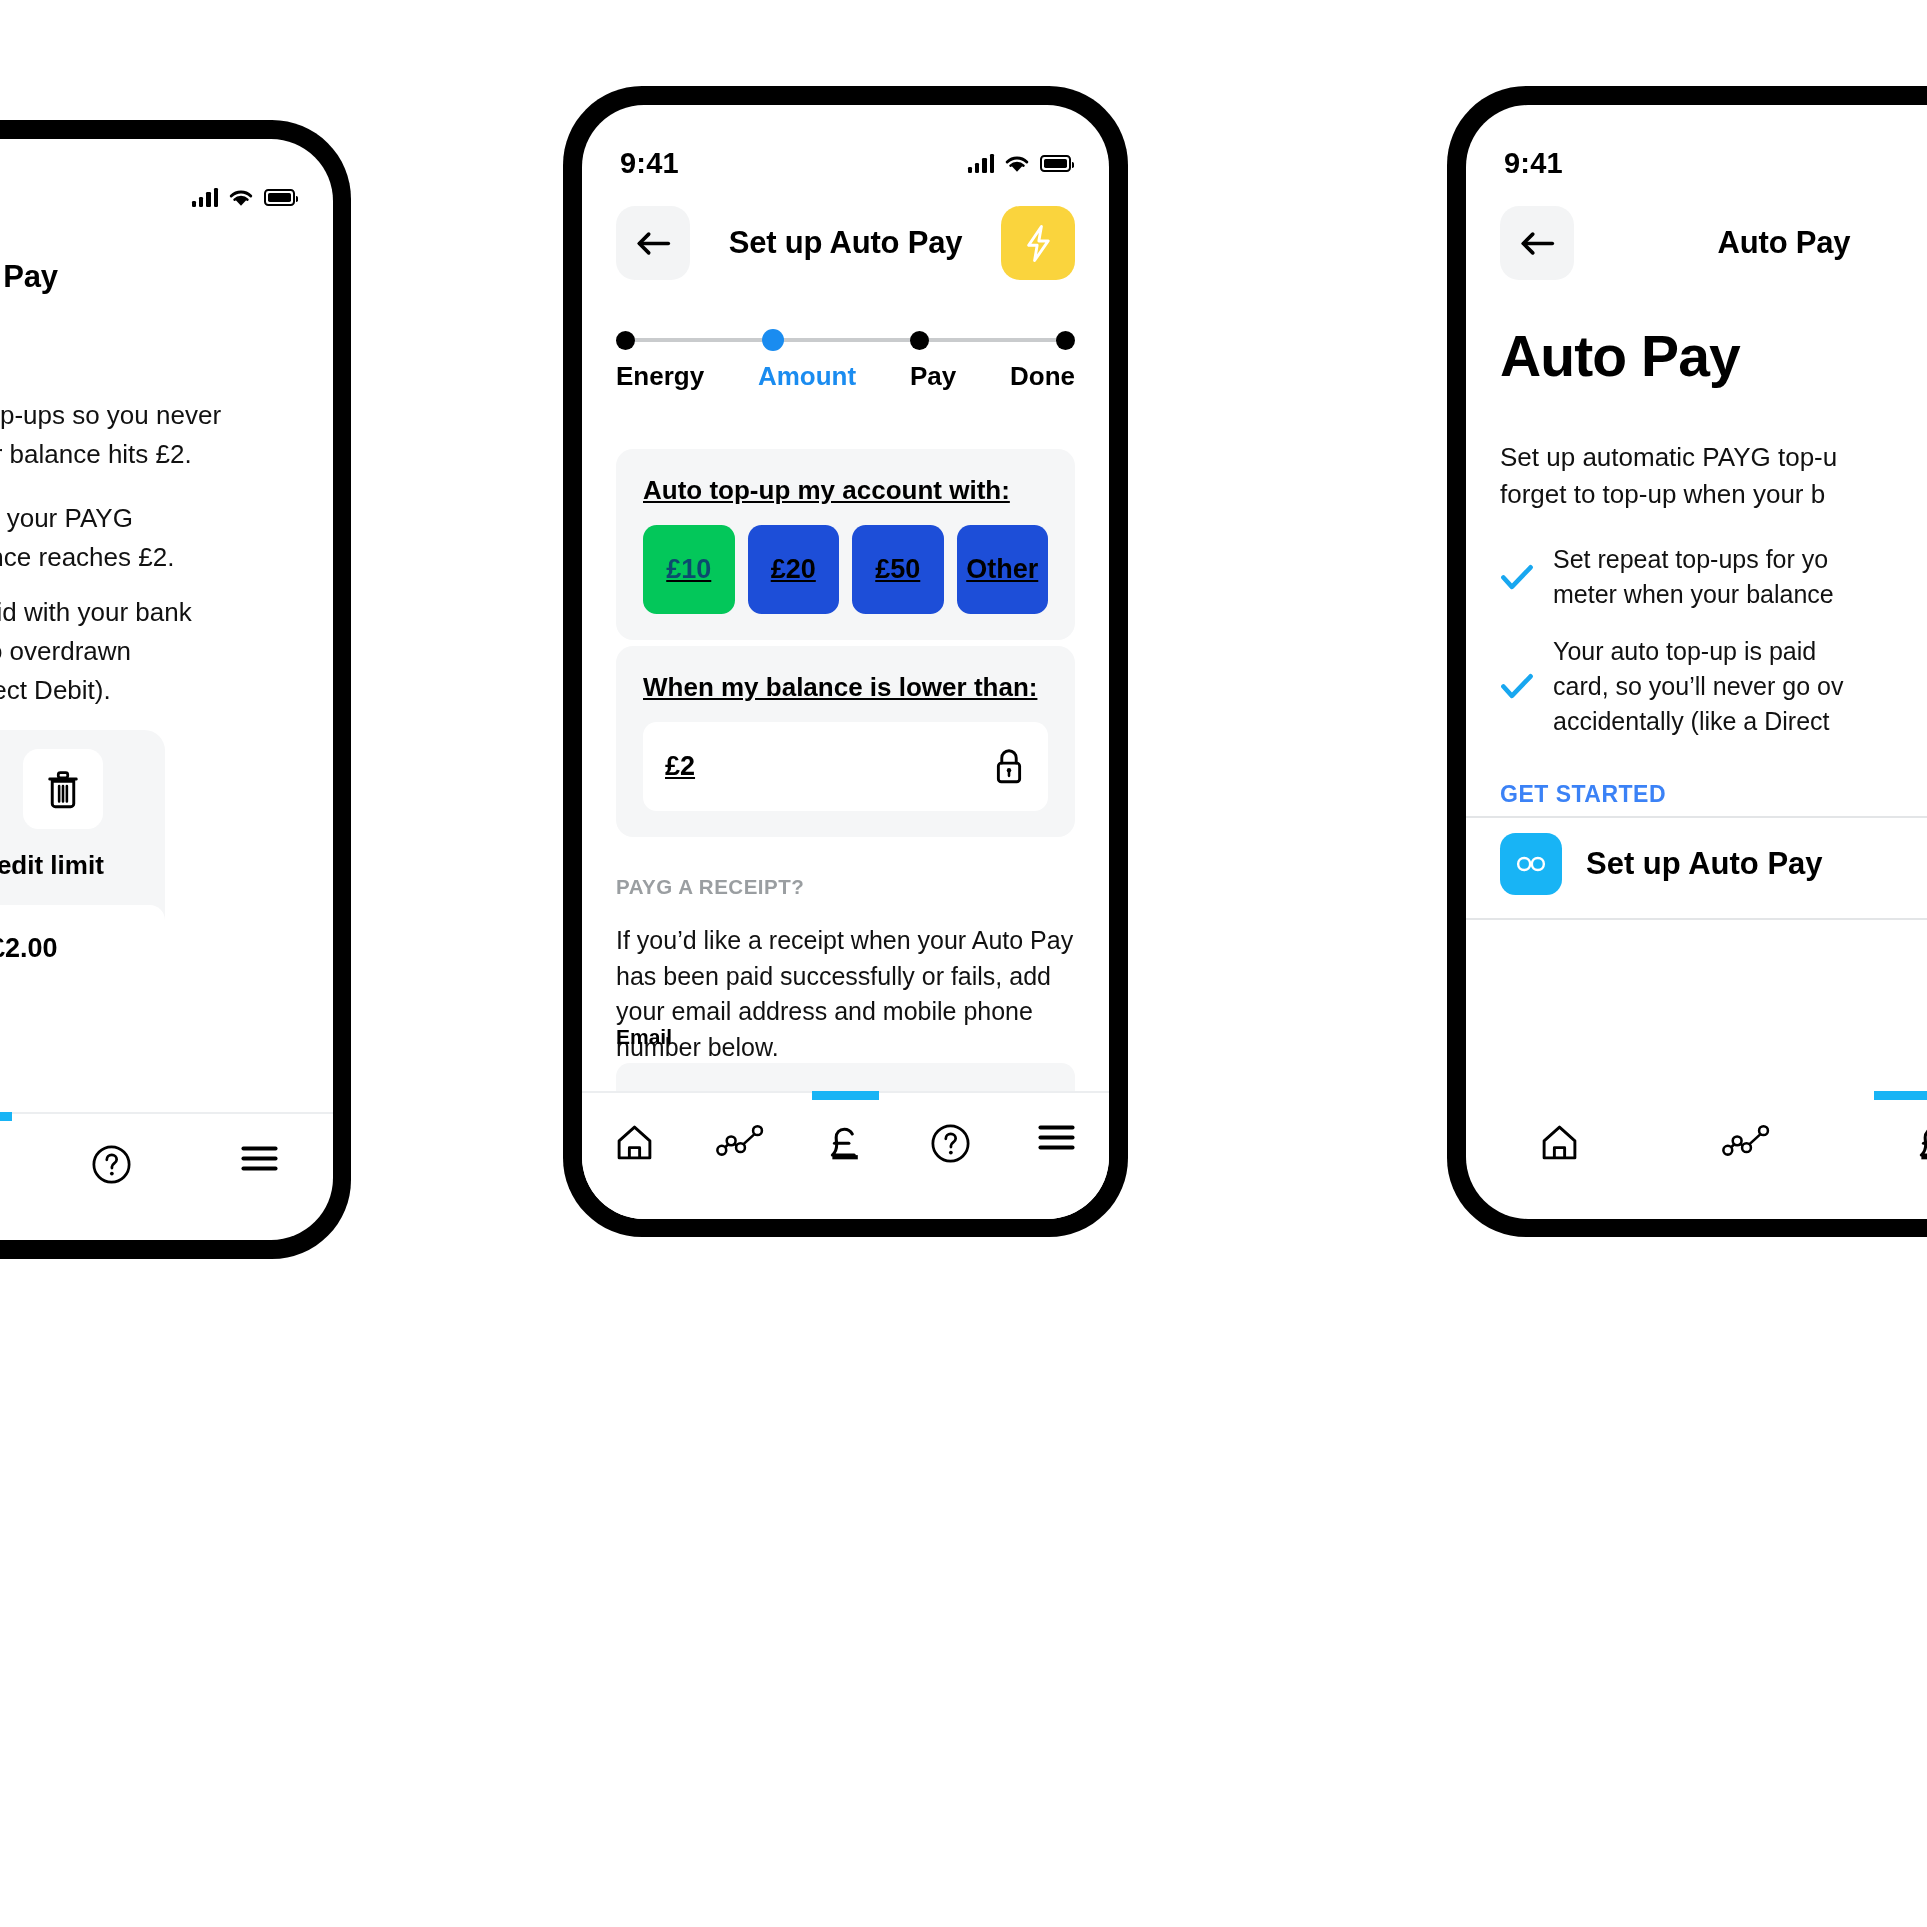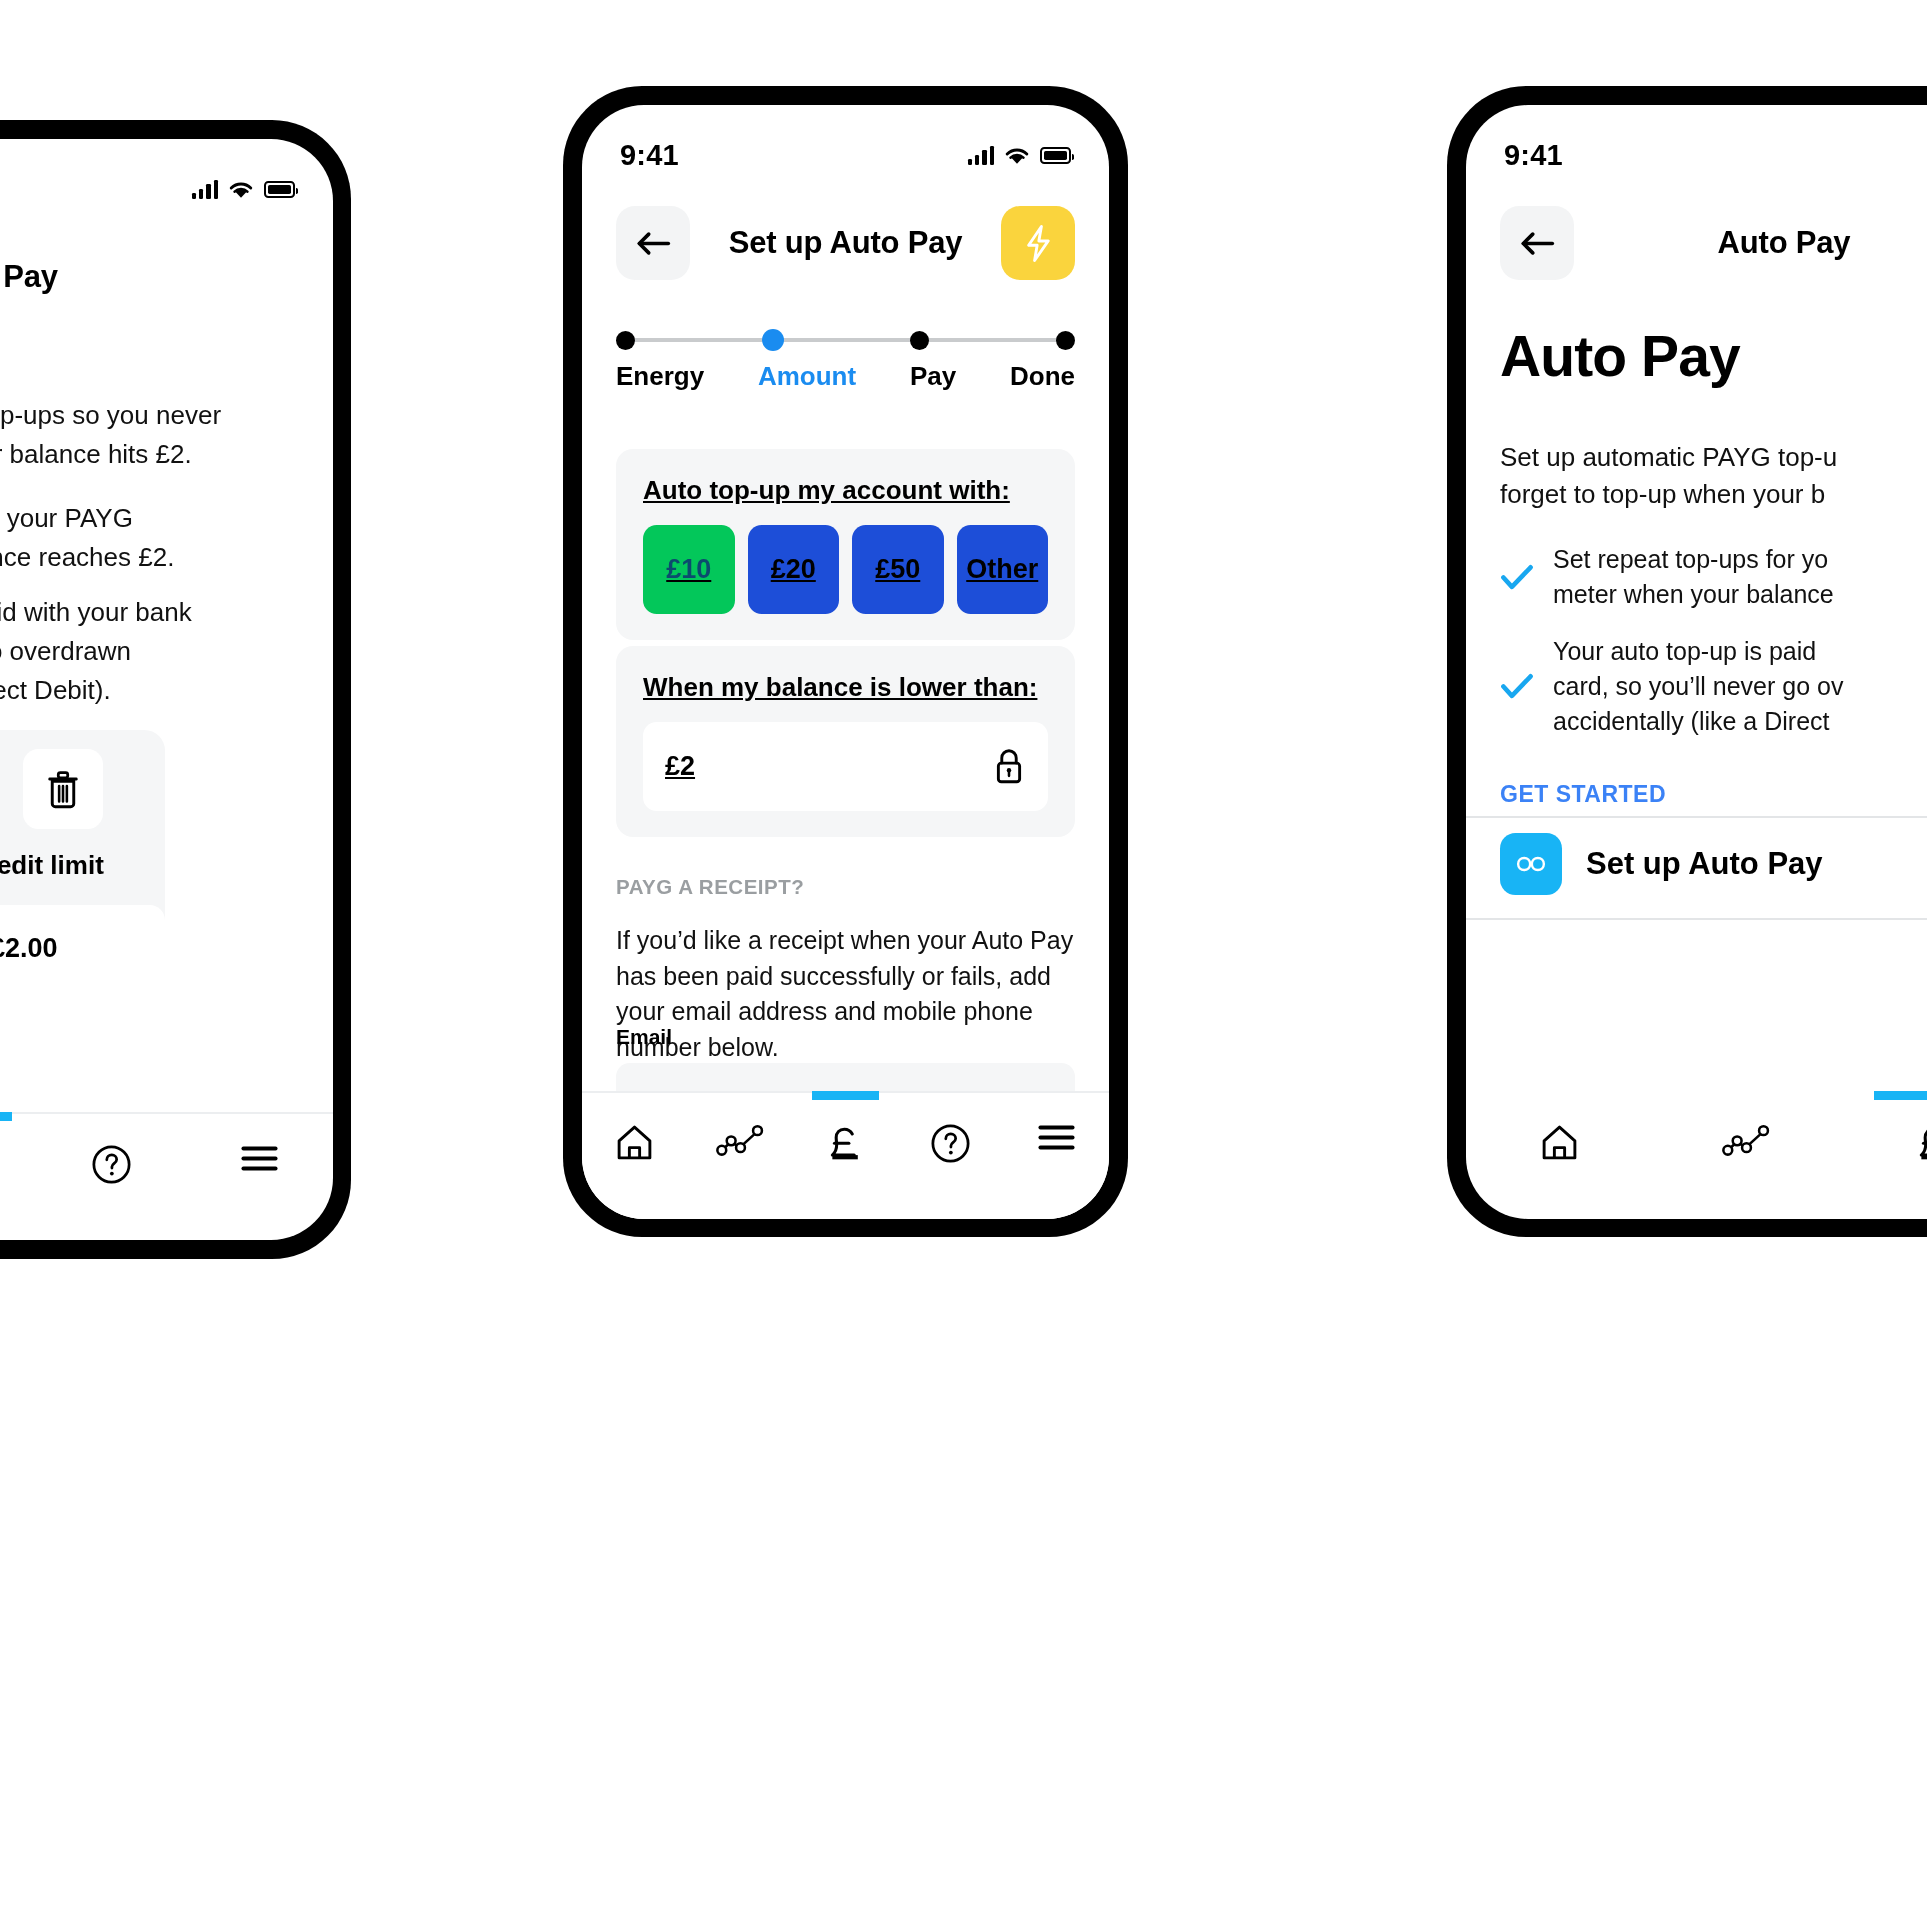--- a/index.html
+++ b/index.html
@@ -31,21 +31,21 @@
   
   #phone-center { left: 563px; top: 86px; width: 565px; height: 1151px; border-radius: 79px; }
   #phone-center .screen { left: 19px; top: 19px; width: 527px; height: 1114px; border-radius: 62px; }
 
   
   #phone-right { left: 1447px; top: 86px; width: 599px; height: 1151px; border-radius: 79px; }
   #phone-right .screen { left: 19px; top: 19px; width: 562px; height: 1114px; border-radius: 62px; }
 
   
   .statusbar {
-    position: absolute; top: 0; left: 0; right: 0; height: 79px;
+    position: absolute; top: 8px; left: 0; right: 0; height: 79px;
     display: flex; align-items: center; justify-content: space-between;
     padding: 22px 38px 0 38px;
   }
   .status-time { font-size: 29px; font-weight: 600; color: #000; letter-spacing: 0.2px; }
   .status-icons { display: flex; align-items: center; gap: 11px; }
 
   .sig { display: flex; align-items: flex-end; gap: 3px; height: 19px; }
   .sig i { display: block; width: 4.3px; background: #000; border-radius: 1.3px; }
   .sig i:nth-child(1) { height: 6px; }
   .sig i:nth-child(2) { height: 10.3px; }

